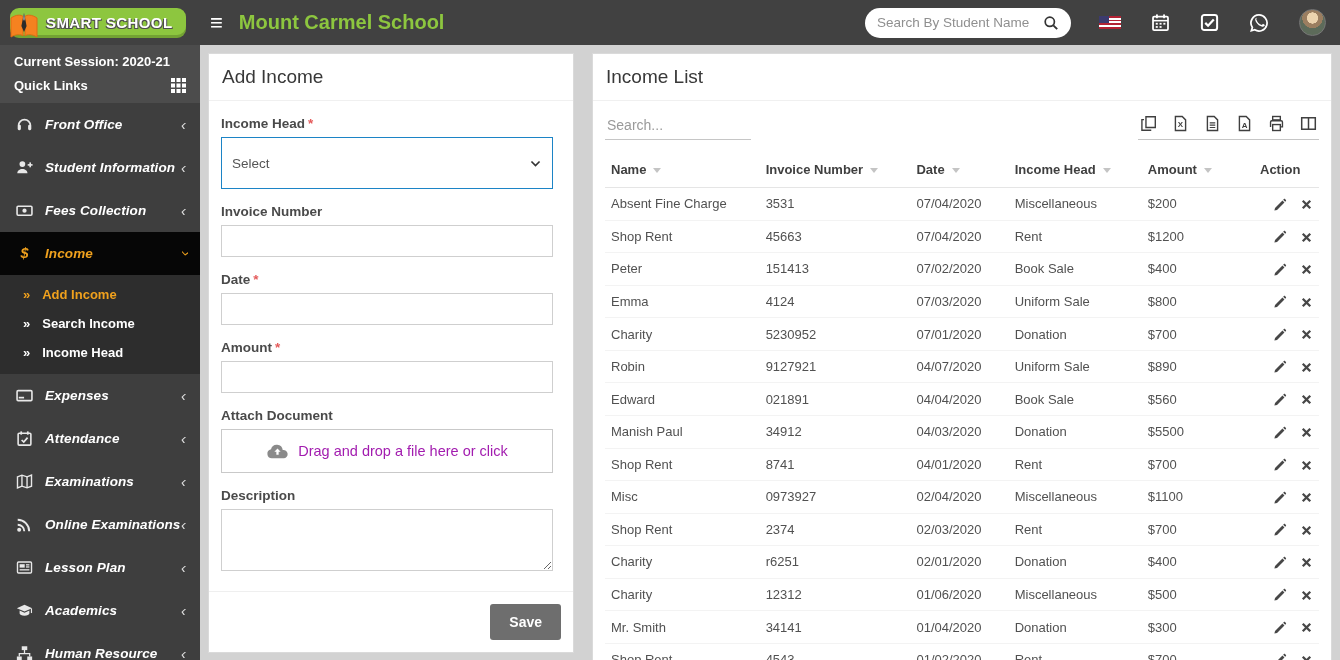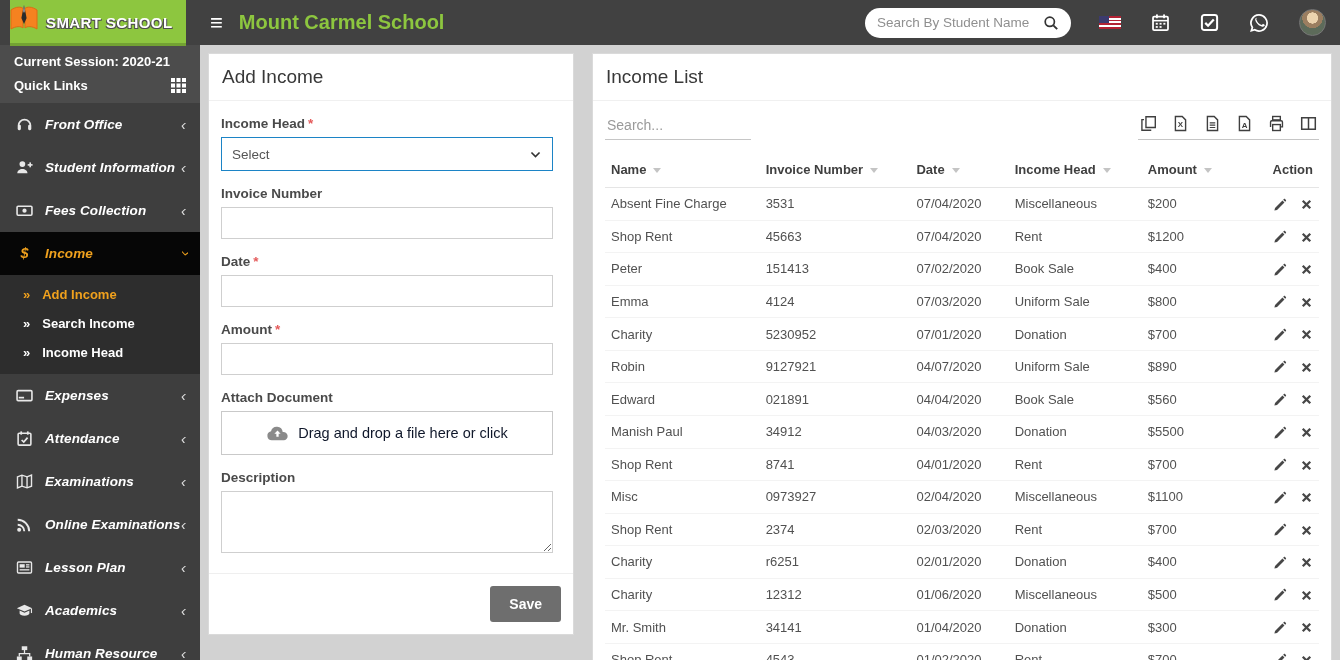--- a/index.html
+++ b/index.html
@@ -3,21 +3,21 @@
 <meta charset="utf-8">
 <style>
   * { margin:0; padding:0; box-sizing:border-box; }
   html,body { width:1340px; height:660px; overflow:hidden; }
   body { font-family:"Liberation Sans", sans-serif; background:#d2d2d2; position:relative; }
 
   
   .navbar { position:absolute; top:0; left:0; right:0; height:45px; background:#414141;
             display:flex; align-items:center; z-index:30; }
   .logo-area { width:200px; height:45px; display:flex; align-items:center; padding-left:10px; }
-  .logo-pill { background:#8dc63f; border-radius:0; height:46px; padding:0 14px 0 36px;
+  .logo-pill { background:#8dc63f; border-radius:9px; height:30px; padding:0 14px 0 36px;
                display:flex; align-items:center; position:relative;
                box-shadow: inset 0 -3px 0 rgba(0,0,0,.18); }
   .logo-book { position:absolute; left:-2px; top:2px; }
   .brand-text { color:#fff; font-weight:bold; font-size:15px; letter-spacing:.4px;
                 text-shadow:1px 1px 0 #4e4e4e, -1px 1px 0 #4e4e4e; white-space:nowrap; }
   .hamburger { color:#fff; font-size:22px; font-weight:bold; margin:0 16px 0 10px; cursor:pointer; line-height:1; }
   .navbar-title { color:#8dc63f; font-weight:bold; font-size:20px; white-space:nowrap; }
   .nav-spacer { flex:1; }
   .search-pill { background:#fff; border-radius:16px; height:30px; width:206px;
                  display:flex; align-items:center; padding:0 12px; margin-right:28px; }
@@ -60,50 +60,50 @@
   .card { background:#fff; border:1px solid #dadada; }
   .card-header { padding:12px 13px; border-bottom:1px solid #f0f0f0; }
   .card-title { font-size:19px; color:#383838; }
 
   
   .card-form { width:366px; flex:none; }
   .form-body { padding:15px 20px 0 12px; }
   .form-group { margin-bottom:15px; }
   .form-label { display:block; font-size:13.5px; font-weight:bold; color:#4a4a4a; margin-bottom:6px; }
   .req { color:#e45b5b; margin-left:3px; font-weight:bold; }
-  .select-box { height:34px; border:1px solid #1c84c6; display:flex; align-items:center;
+  .select-box { height:52px; border:1px solid #1c84c6; display:flex; align-items:center;
                 padding:0 10px; cursor:pointer; }
   .select-text { flex:1; font-size:13.5px; color:#555; }
   .select-chev { display:flex; color:#333; }
   .text-input { width:100%; height:32px; border:1px solid #cfcfcf; padding:0 8px; font-size:13.5px;
                 color:#444; outline:none; font-family:"Liberation Sans", sans-serif; }
   .dropzone { height:44px; border:1px solid #c9c9c9; display:flex; align-items:center; justify-content:center;
               gap:9px; cursor:pointer; }
   .dz-cloud { color:#8a8a8a; display:flex; }
-  .dz-text { color:#0f172a; font-size:14.5px; }
+  .dz-text { color:#a21caf; font-size:14.5px; }
   .textarea { width:100%; height:62px; border:1px solid #cfcfcf; resize:both; padding:6px 8px;
               font-size:13.5px; color:#444; outline:none; font-family:"Liberation Sans", sans-serif; }
   .form-footer { border-top:1px solid #efefef; margin-top:16px; padding:12px; text-align:right; }
   .save-btn { background:#6e6e6e; color:#fff; border:none; font-size:14px; font-weight:bold;
               padding:10px 19px; border-radius:3px; cursor:pointer; font-family:"Liberation Sans", sans-serif; }
 
   
   .card-list { flex:1; }
   .list-body { padding:10px 12px 0 12px; }
   .toolbar { display:flex; justify-content:space-between; align-items:flex-end; margin-top:2px; }
   .dt-search { width:146px; border:none; border-bottom:1px solid #c6c6c6; padding:4px 2px 6px 2px;
                font-size:14px; color:#444; outline:none; background:transparent;
                font-family:"Liberation Sans", sans-serif; }
   .dt-search::placeholder { color:#9a9a9a; }
   .export-group { display:flex; gap:15px; border-bottom:1px solid #c6c6c6; padding:0 2px 7px 2px; }
   .export-btn { color:#3f3f3f; display:flex; cursor:pointer; }
   table.income { width:100%; border-collapse:collapse; margin-top:12px; }
   table.income th { text-align:left; font-size:13px; font-weight:bold; color:#3f3f3f;
                     padding:10px 6px; border-bottom:1px solid #e5e5e5; white-space:nowrap; }
-  table.income th.col-action { text-align:right; }
+  table.income th.col-action { }
   .sort-arrow { display:inline-block; width:0; height:0; border-left:4px solid transparent;
                 border-right:4px solid transparent; border-top:5px solid #c4c4c4;
                 margin-left:7px; vertical-align:middle; }
   table.income td { font-size:13px; color:#515151; padding:8px 6px; border-bottom:1px solid #f3f3f3;
                     white-space:nowrap; }
   td.cell-action { text-align:right; }
   .action-btn { display:inline-flex; color:#474747; cursor:pointer; margin-left:13px; vertical-align:middle; }
 </style>
 </head>
 <body>

